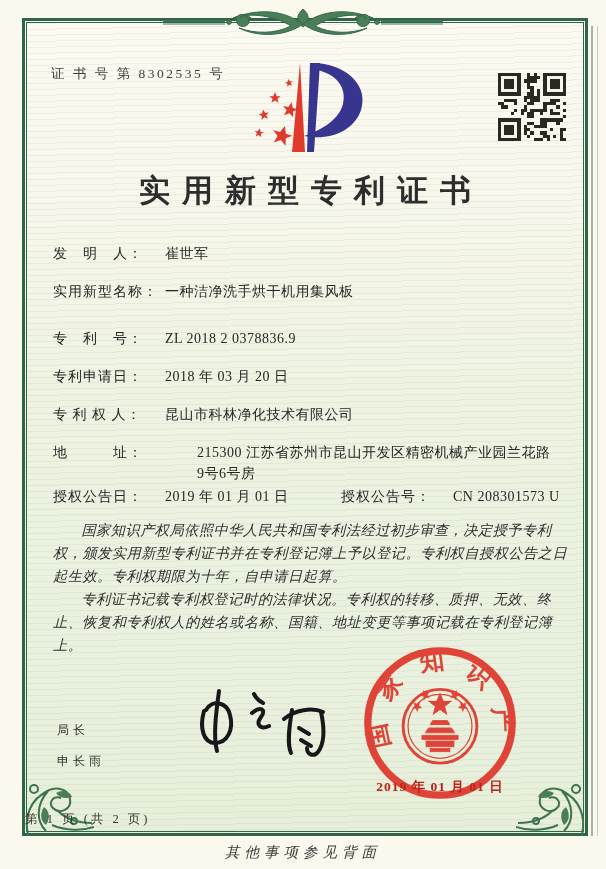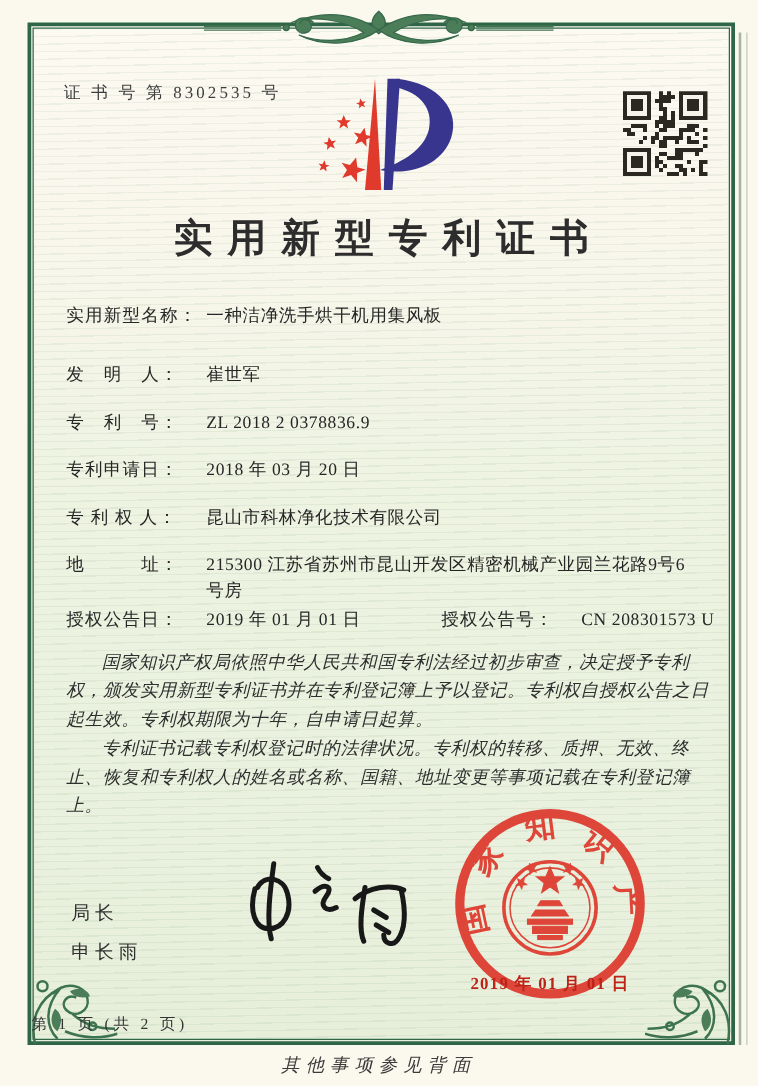--- a/index.html
+++ b/index.html
@@ -23,32 +23,32 @@
   .cert-no{position:absolute;top:44px;left:26px;font-size:13.5px;letter-spacing:2.5px;color:#3d3d3d;}
   .logo{position:absolute;top:36px;left:50%;transform:translateX(-50%);width:142px;height:108px;}
   .qr{position:absolute;top:52px;right:19px;width:68px;height:68px;}
   .title{
     position:absolute;top:149px;left:0;width:100%;text-align:center;
     font-size:31px;font-weight:700;letter-spacing:12px;text-indent:12px;color:#2d2d2d;font-family:Liberation Serif, serif;
   }
   .fields{position:absolute;top:222px;left:28px;right:28px;font-size:14px;color:#262626;}
   .row{display:flex;line-height:21px;margin-bottom:17px;}
   .row.first{margin-bottom:26px;}
-  .row.addr{margin-bottom:2px;}
+  .row.addr{margin-bottom:2px;gap:32px;}
   .lbl{flex:0 0 112px;letter-spacing:1px;white-space:pre;}
   .val{flex:1 1 auto;letter-spacing:.5px;}
   .row.grant .val{flex:0 0 170px;}
-  .lbl2{flex:0 0 112px;letter-spacing:1px;margin-left:18px;white-space:pre;}
+  .lbl2{flex:0 0 112px;letter-spacing:1px;margin-left:6px;white-space:pre;}
   .body-text{
     position:absolute;top:498px;left:28px;right:13px;
     font-size:14.2px;font-style:italic;line-height:23px;color:#2e2e2e;letter-spacing:.5px;
   }
   .body-text p{margin:0;text-indent:2em;}
   .director{
-    position:absolute;left:32px;top:694px;line-height:31px;font-size:15px;color:#303030;
+    position:absolute;left:32px;top:694px;line-height:31px;font-size:12px;color:#303030;
     font-family:"Liberation Sans","DejaVu Sans",sans-serif;letter-spacing:4px;
   }
   .signature{position:absolute;left:163px;top:662px;width:155px;height:88px;}
   .seal{position:absolute;left:333px;top:620px;width:164px;height:164px;}
   .seal-date{
     position:absolute;left:330px;top:757px;width:170px;text-align:center;
     color:#bd2317;font-size:13.5px;font-weight:600;letter-spacing:1px;
   }
   .page-info{position:absolute;bottom:5px;left:0;width:100%;font-size:12.5px;letter-spacing:3px;color:#333;}
   .back-note{
@@ -223,27 +223,27 @@
         <rect x="15" y="1" width="5" height="5" fill="#f6f4ea"></rect>
         <rect x="16" y="2" width="3" height="3" fill="#2b2721"></rect>
         <rect x="0" y="14" width="7" height="7" fill="#2b2721"></rect>
         <rect x="1" y="15" width="5" height="5" fill="#f6f4ea"></rect>
         <rect x="2" y="16" width="3" height="3" fill="#2b2721"></rect>
       </svg></div>
 
   <div class="title">实用新型专利证书</div>
 
   <div class="fields">
+    <div class="row">
+      <span class="lbl">发　明　人：</span>
+      <span class="val">崔世军</span>
+    </div>
     <div class="row first">
       <span class="lbl">实用新型名称：</span>
       <span class="val">一种洁净洗手烘干机用集风板</span>
-    </div>
-    <div class="row">
-      <span class="lbl">发　明　人：</span>
-      <span class="val">崔世军</span>
     </div>
     <div class="row">
       <span class="lbl">专　利　号：</span>
       <span class="val">ZL 2018 2 0378836.9</span>
     </div>
     <div class="row">
       <span class="lbl">专利申请日：</span>
       <span class="val">2018 年 03 月 20 日</span>
     </div>
     <div class="row">

